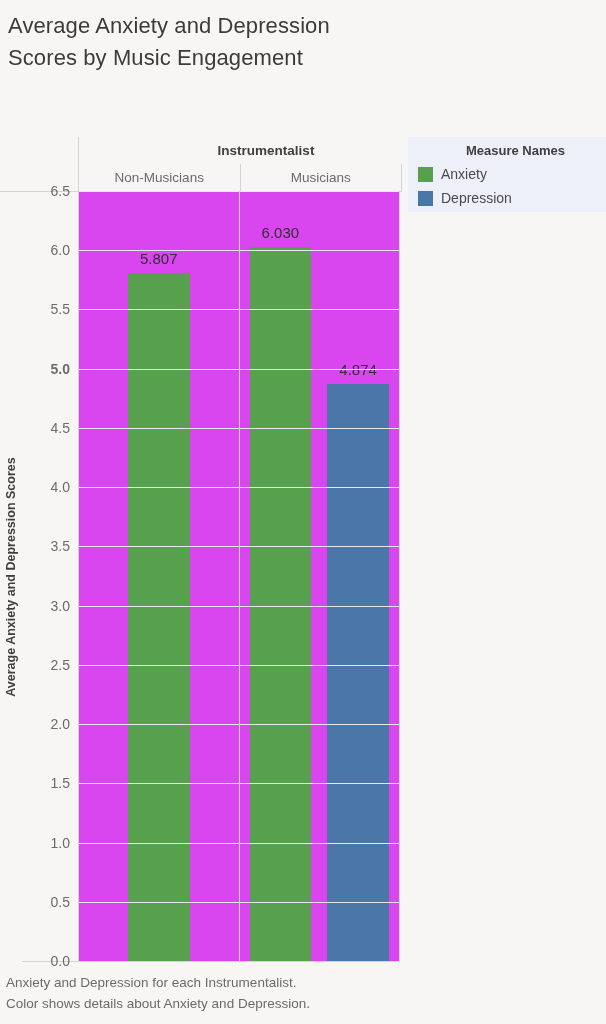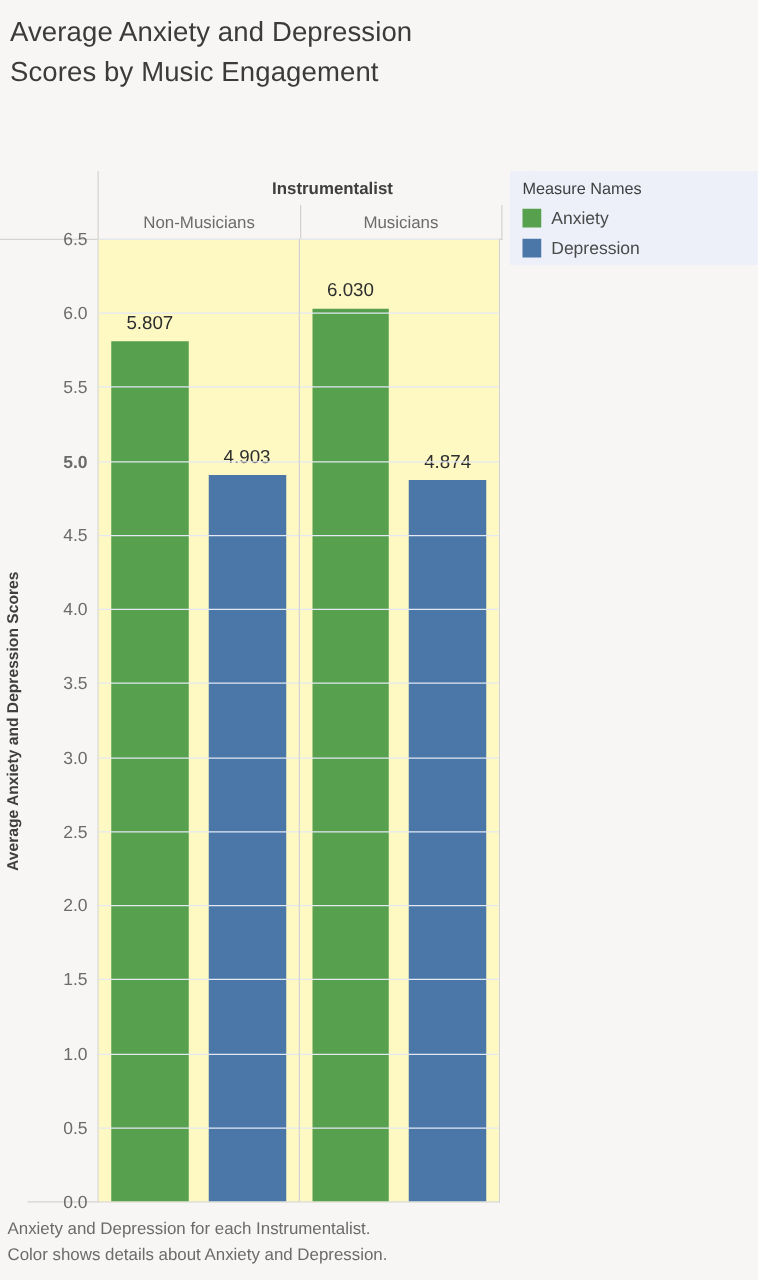--- a/index.html
+++ b/index.html
@@ -82,24 +82,25 @@
     left: 408px;
     top: 137px;
     width: 198px;
     height: 75px;
     background: #edf0f9;
     padding: 5px 0 0 10px;
     box-sizing: border-box;
   }
   #legend-title {
     font-size: 13px;
-    font-weight: normal;
+    font-weight: bold;
     color: #3f3f3f;
     margin-bottom: 3px;
     line-height: 17px;
+    margin-left: 48px;
   }
   .legend-item {
     display: flex;
     align-items: center;
     height: 24px;
   }
   .legend-swatch {
     width: 15px;
     height: 15px;
     flex: 0 0 15px;
@@ -157,21 +158,21 @@
     height: 771px;
     border-left: 1px solid #d5d3d0;
     border-right: 1px solid #d5d3d0;
     border-bottom: 1px solid #d5d3d0;
     box-sizing: border-box;
     display: flex;
   }
   .pane {
     position: relative;
     flex: 1 1 50%;
-    background: #fef9c3;
+    background: #d946ef;
     height: 100%;
     text-align: center;
   }
   .pane + .pane { border-left: 1px solid #d5d3d0; }
   .gridline {
     position: absolute;
     left: 0; right: 0;
     height: 1px;
     background: #e4e8f3;
   }
@@ -262,24 +263,20 @@
     <div class="tick" style="top: 59.2308px;">6.0</div>
     <div class="tick" style="top: 0px; margin-left: 28px;">6.5</div>
   </div>
 
 <div id="plot">
   <div class="pane">
     <div class="bars">
       <div class="bar-wrap">
         <div class="bar-label" style="bottom: 693.906px;">5.807</div>
         <div class="bar" style="height: 687.906px; background: rgb(86, 160, 78);"></div>
-      </div>
-      <div class="bar-wrap">
-        <div class="bar-label" style="bottom: 586.817px;">4.903</div>
-        <div class="bar" style="height: 580.817px; background: rgb(74, 119, 168);"></div>
       </div>
     </div>
   <div class="gridline" style="top: 710.769px;"></div>
       <div class="gridline" style="top: 651.538px;"></div>
       <div class="gridline" style="top: 592.308px;"></div>
       <div class="gridline" style="top: 533.077px;"></div>
       <div class="gridline" style="top: 473.846px;"></div>
       <div class="gridline" style="top: 414.615px;"></div>
       <div class="gridline" style="top: 355.385px;"></div>
       <div class="gridline" style="top: 296.154px;"></div>

